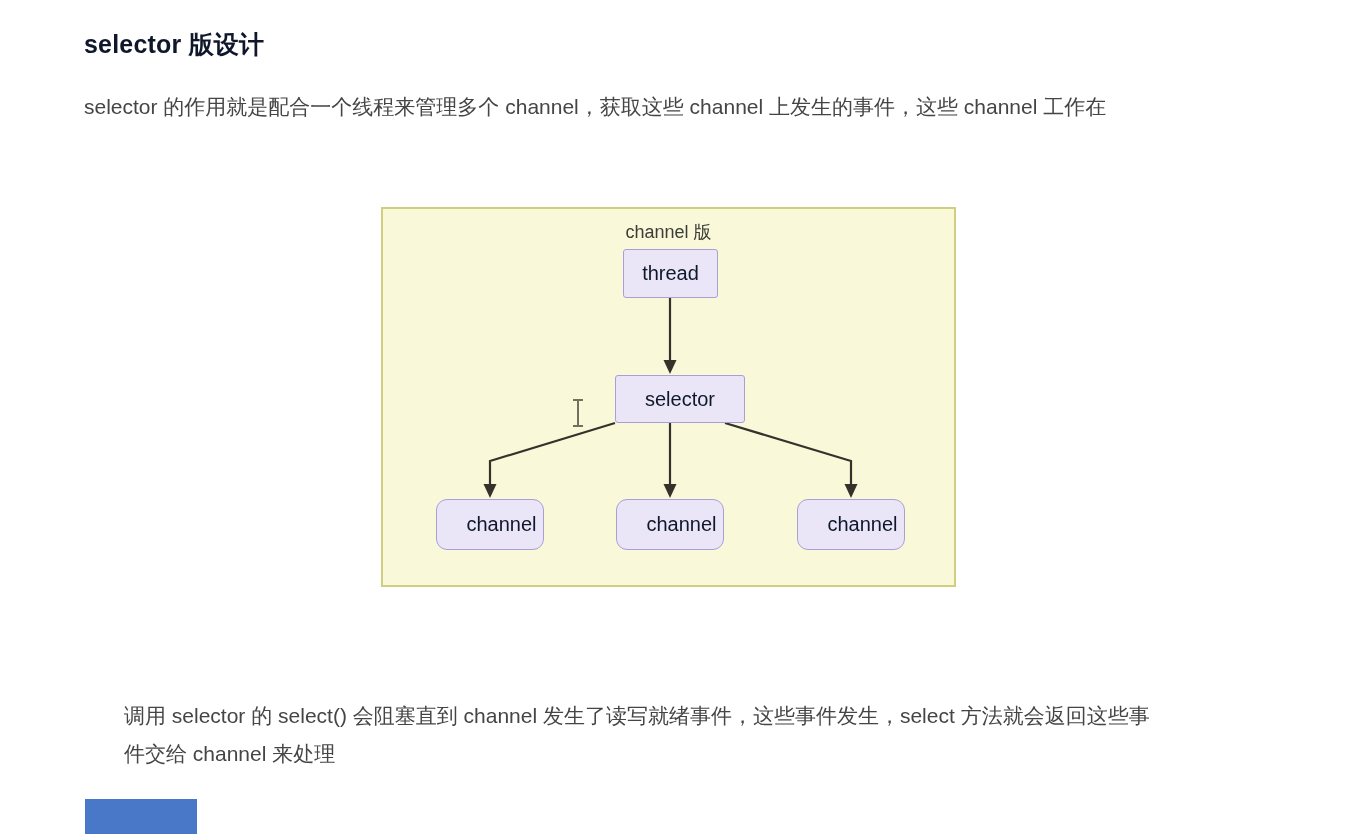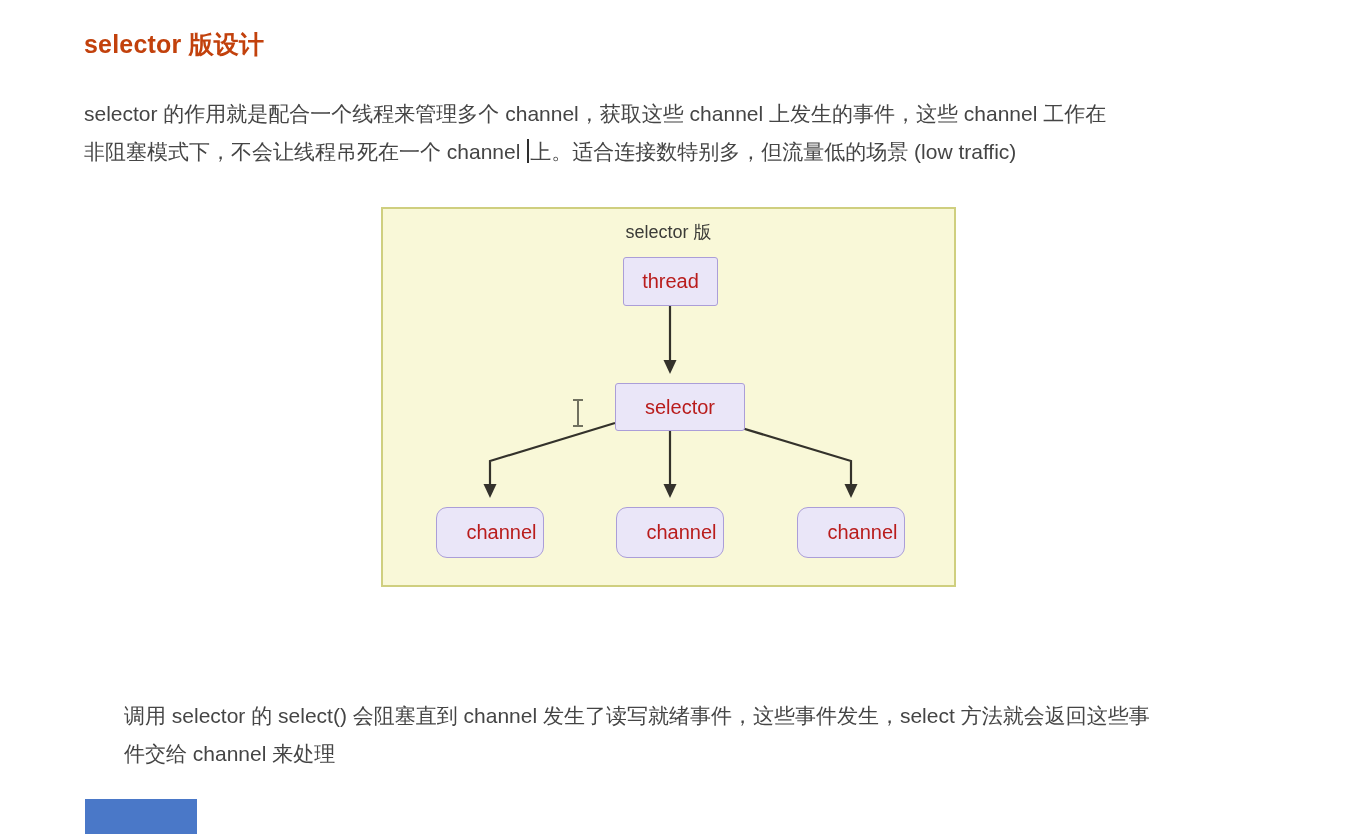--- a/index.html
+++ b/index.html
@@ -3,50 +3,50 @@
 <meta charset="utf-8">
 <style>
   * { margin: 0; padding: 0; box-sizing: border-box; }
   html, body { width: 1365px; height: 834px; background: #ffffff; overflow: hidden; }
   body { font-family: "Liberation Sans", "DejaVu Sans", sans-serif; color: #404040; position: relative; }
 
   .editor { position: absolute; inset: 0; background: #ffffff; }
 
   .doc-title {
     position: absolute; left: 84px; top: 28px;
-    font-size: 25px; font-weight: 700; color: #c2410c;
+    font-size: 25px; font-weight: 700; color: #0f172a;
     letter-spacing: 0.2px; white-space: nowrap;
   }
 
   .para { position: absolute; left: 84px; font-size: 21px; color: #454545; }
   .para .tline { display: block; white-space: nowrap; line-height: 37.5px; }
 
-  .para-intro { top: 88px; margin-top: 7px; }
+  .para-intro { top: 88px; }
   .para-closing { top: 697px; margin-left: 40px; }
 
   .caret {
     display: inline-block; width: 2px; height: 24px;
     background: #2e2e2e; vertical-align: -4px; margin: 0 1px;
   }
 
   
   .diagram {
     position: absolute; left: 381px; top: 207px; width: 575px; height: 380px;
     background: #f9f8d8; border: 2px solid #cfcf7f;
   }
   .diagram-title {
     position: absolute; left: 0; top: 11px; width: 100%;
     text-align: center; font-size: 18px; color: #3c3c38; white-space: nowrap;
   }
   .edges { position: absolute; left: 0; top: 0; width: 575px; height: 380px; }
 
   .node {
     position: absolute; display: flex; align-items: center; justify-content: center;
-    background: #eae6f8; border: 1.6px solid #ab9ed8; color: #b91c1c;
-    font-size: 20px; white-space: nowrap; margin-top: 8px;
+    background: #eae6f8; border: 1.6px solid #ab9ed8; color: #0f172a;
+    font-size: 20px; white-space: nowrap;
   }
   .node-square { border-radius: 3px; }
   .node-round  { border-radius: 11px; padding-left: 23px; }
 
   .node-thread   { left: 240px; top: 40px;  width: 95px;  height: 49px; }
   .node-selector { left: 232px; top: 166px; width: 130px; height: 48px; }
   .node-ch1 { left: 53px;  top: 290px; width: 108px; height: 51px; }
   .node-ch2 { left: 233px; top: 290px; width: 108px; height: 51px; }
   .node-ch3 { left: 414px; top: 290px; width: 108px; height: 51px; }
 
@@ -67,25 +67,24 @@
 </style>
 </head>
 <body>
 
 <div class="editor">
 
   <h1 class="doc-title">selector 版设计</h1>
 
   <p class="para para-intro">
     <span class="tline">selector 的作用就是配合一个线程来管理多个 channel，获取这些 channel 上发生的事件，这些 channel 工作在</span>
-    <span class="tline"><span>非阻塞模式下，不会让线程吊死在一个 channel </span><span class="caret"></span><span>上。适合连接数特别多，但流量低的场景 (low traffic)</span></span>
   </p>
 
   <div class="diagram">
-    <div class="diagram-title">selector 版</div>
+    <div class="diagram-title">channel 版</div>
 
     <svg class="edges" viewBox="0 0 575 380" xmlns="http://www.w3.org/2000/svg">
       <g stroke="#34322b" stroke-width="2.2" fill="none">
 
         <line x1="287" y1="89" x2="287" y2="152"></line>
 
         <polyline points="232,214 107,252 107,275"></polyline>
 
         <line x1="287" y1="214" x2="287" y2="275"></line>
 

